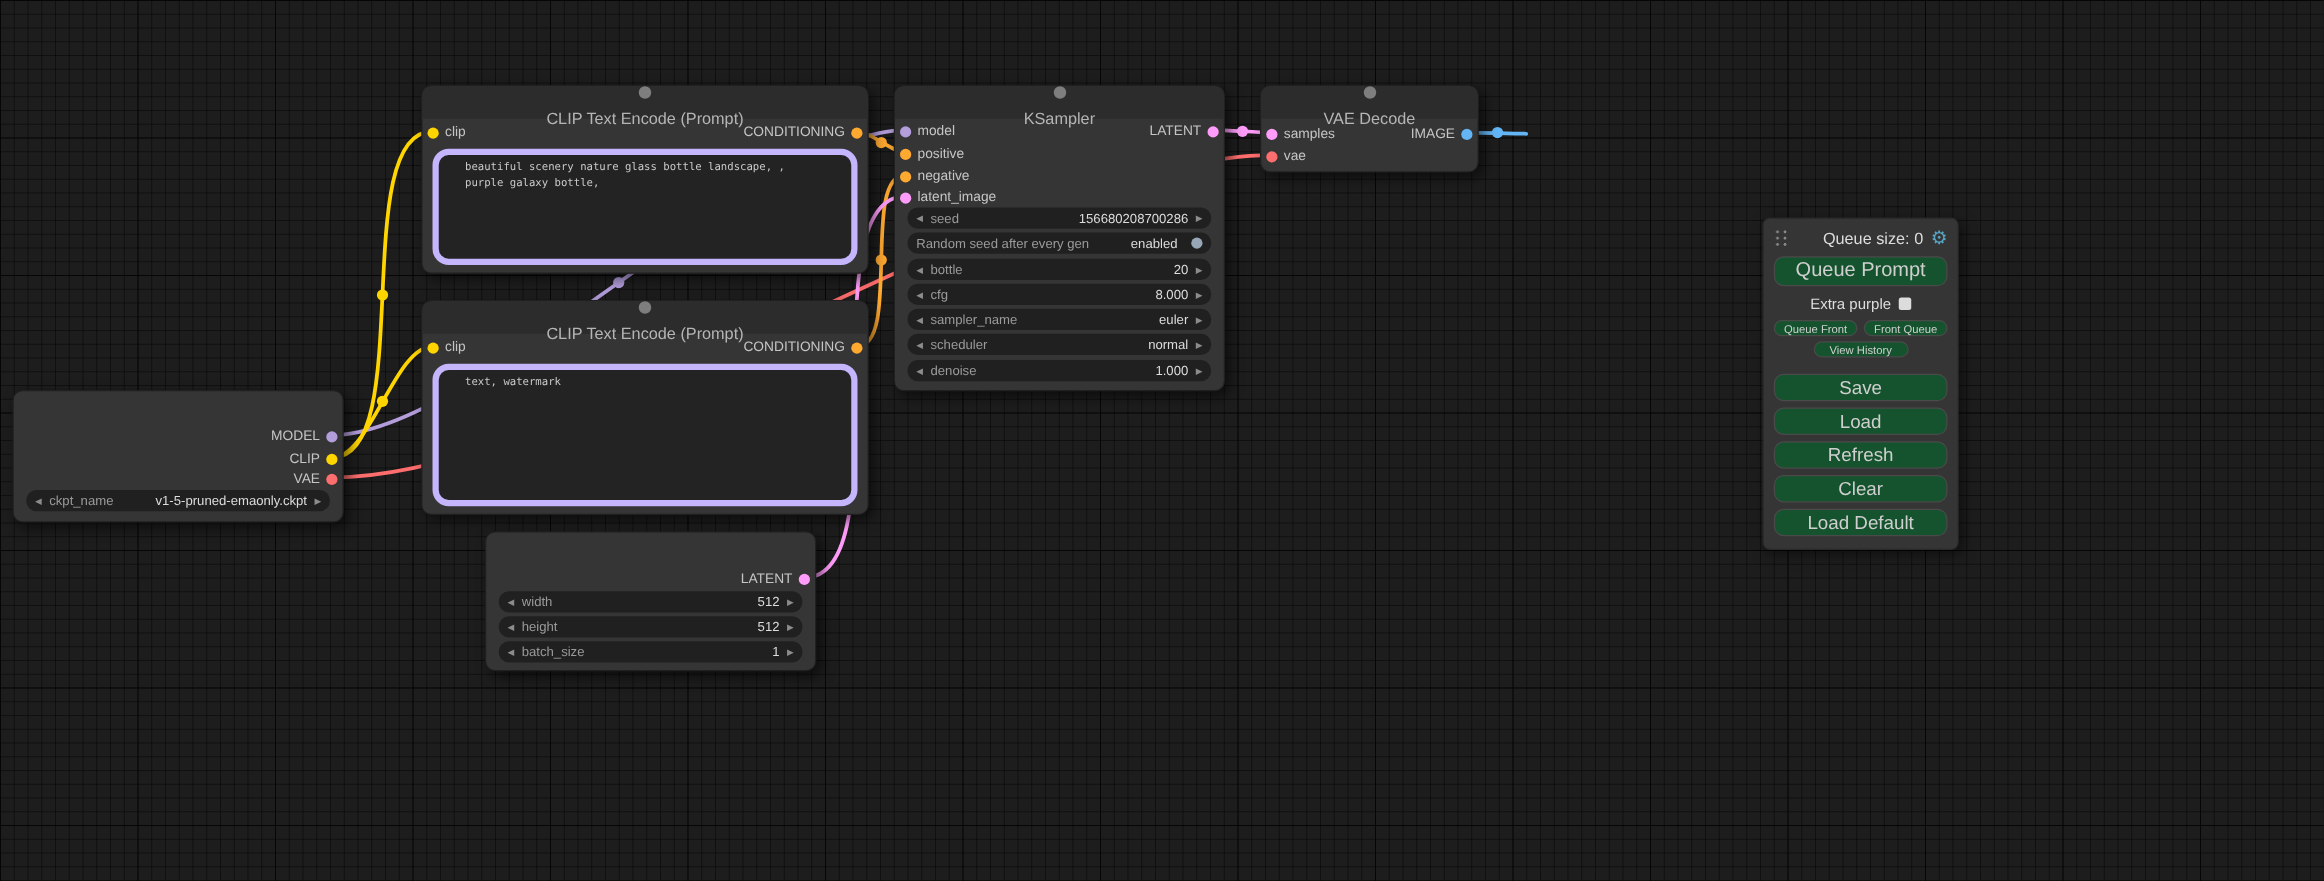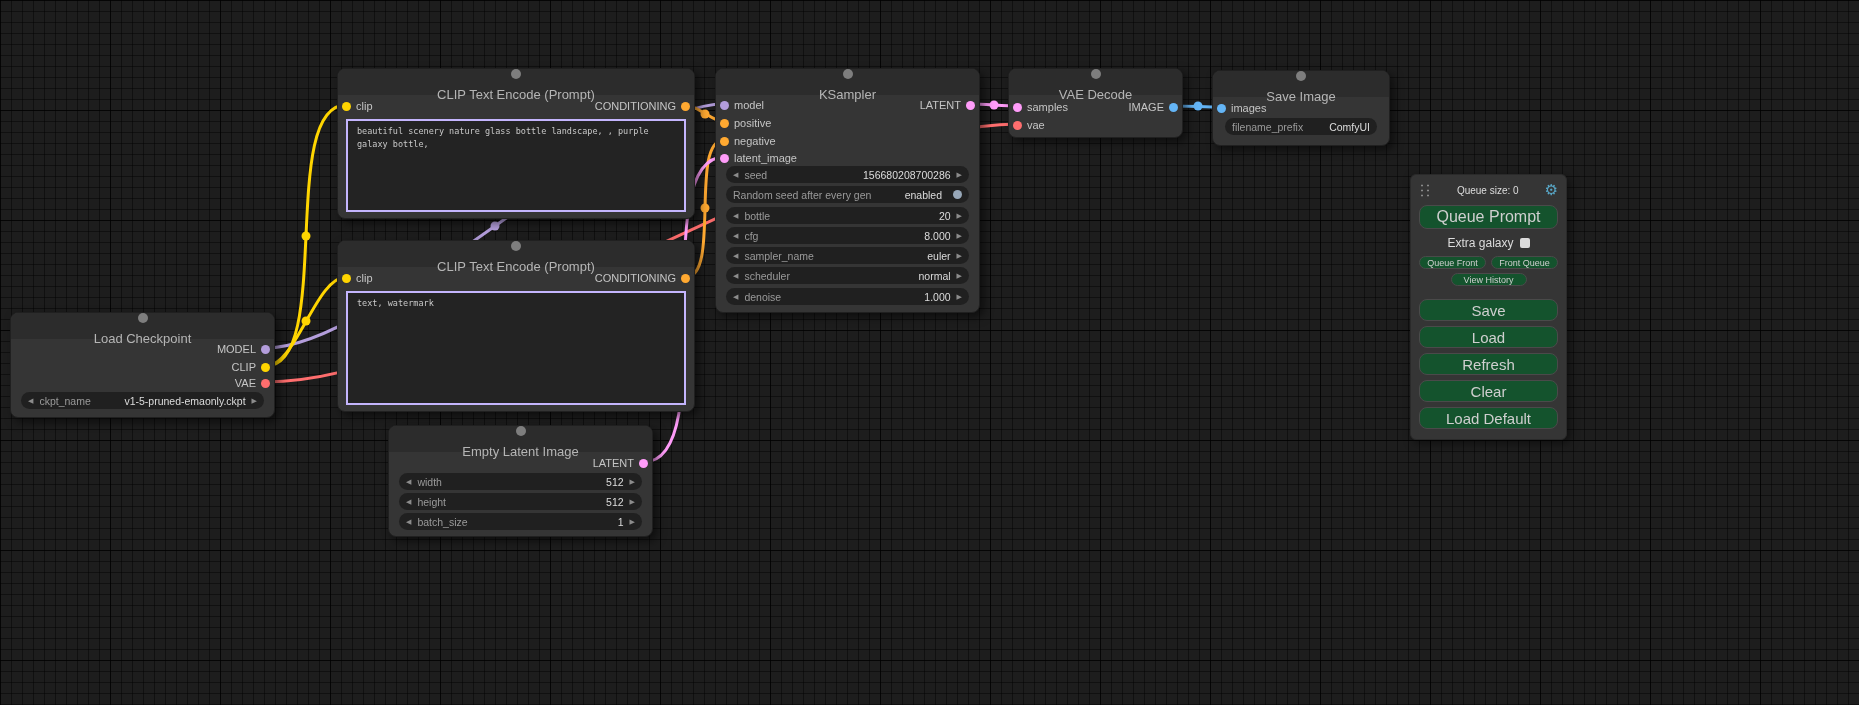--- a/index.html
+++ b/index.html
@@ -56,37 +56,37 @@
     background: #202020; border-radius: 9px;
     display: flex; align-items: center; gap: 6px; padding: 0 7px;
     font-size: 10.5px; color: #9a9a9a; white-space: nowrap;
   }
   .widget .wval { color: #dcdcdc; margin-left: auto; }
   .arrow { font-family: "DejaVu Sans", sans-serif; font-size: 7px; color: #8c8c8c; flex: none; }
   .toggle-ind { width: 9px; height: 9px; border-radius: 50%; background: #97a7b8; flex: none; margin-left: 5px; }
 
   .textbox {
     position: absolute; left: 8px; right: 8px;
-    background: #232323; border: 2px solid #c4b5fd; border-radius: 0;
+    background: #232323; border: 5px solid #c4b5fd; border-radius: 13px;
     color: #c9c9c9; font-family: "DejaVu Sans Mono", monospace;
-    font-size: 8.5px; line-height: 1.5; padding: 4px 9px;
+    font-size: 8.5px; line-height: 1.5; padding: 4px 21px;
     white-space: pre-wrap; word-break: break-word; overflow: hidden;
   }
 
   #menu {
     position: absolute; left: 1410px; top: 174px; width: 157px; z-index: 3;
     background: #353535; border: 1px solid #2a2a2a; border-radius: 6px;
     box-shadow: 3px 3px 10px rgba(0,0,0,0.5);
     padding: 4px 8px 10px; color: #ddd;
   }
   .mhead { display: flex; align-items: center; gap: 6px; padding: 2px 0 4px; }
   .drag { width: 12px; height: 15px; flex: none;
     background-image: radial-gradient(#8a8a8a 1px, transparent 1.4px);
     background-size: 6px 5px; cursor: grab; }
-  .qsize { flex: 1; text-align: center; font-size: 10px; }
+  .qsize { flex: 1; text-align: right; font-size: 13px; }
   .gear { color: #58a6c6; font-size: 15px; cursor: pointer; flex: none; }
   #menu button {
     font-family: inherit; display: block;
     background: #14532d; border: 1px solid #4a4a4a; color: #cfcfcf;
     border-radius: 8px; cursor: pointer;
   }
   .bigbtn { width: 100%; height: 22px; font-size: 15px; margin-top: 5px; }
   .qp { height: 24px !important; font-size: 16px !important; margin-top: 2px !important; }
   .gap { margin-top: 13px !important; }
   .extra { display: flex; align-items: center; justify-content: center; gap: 6px;
@@ -116,24 +116,20 @@
     <circle class="m-clip" cx="306" cy="321" r="4.5"></circle>
     <circle class="m-vae" cx="642" cy="253" r="4.5"></circle>
     <circle class="m-cond" cx="705" cy="114" r="4.5"></circle>
     <circle class="m-cond" cx="705" cy="208" r="4.5"></circle>
     <circle class="m-latent" cx="684" cy="310" r="4.5"></circle>
     <circle class="m-latent" cx="994" cy="105" r="4.5"></circle>
     <circle class="m-image" cx="1198" cy="106" r="4.5"></circle>
   </svg>
 
   <div class="node" style="left:10px; top:312px; width:265px; height:106px;">
-    <div class="ntitle">
-      <span class="tdot"></span>
-      <span>Load Checkpoint</span>
-    </div>
     <div class="port out" style="top:29px;">
       <span class="pdot pd-model"></span>
       <span>MODEL</span>
     </div>
     <div class="port out" style="top:47px;">
       <span class="pdot pd-clip"></span>
       <span>CLIP</span>
     </div>
     <div class="port out" style="top:63px;">
       <span class="pdot pd-vae"></span>
@@ -173,24 +169,20 @@
       <span>clip</span>
     </div>
     <div class="port out" style="top:30px;">
       <span class="pdot pd-cond"></span>
       <span>CONDITIONING</span>
     </div>
     <div class="textbox" style="top:50px; height:114px;">text, watermark</div>
   </div>
 
   <div class="node" style="left:388px; top:425px; width:265px; height:112px;">
-    <div class="ntitle">
-      <span class="tdot"></span>
-      <span>Empty Latent Image</span>
-    </div>
     <div class="port out" style="top:30px;">
       <span class="pdot pd-latent"></span>
       <span>LATENT</span>
     </div>
     <div class="widget" style="top:47px;">
       <span class="arrow">◀</span>
       <span>width</span>
       <span class="wval">512</span>
       <span class="arrow">▶</span>
     </div>
@@ -288,44 +280,30 @@
     <div class="port in" style="top:49px;">
       <span class="pdot pd-vae"></span>
       <span>vae</span>
     </div>
     <div class="port out" style="top:31px;">
       <span class="pdot pd-image"></span>
       <span>IMAGE</span>
     </div>
   </div>
 
-  <div class="node" style="left:1212px; top:70px; width:178px; height:76px;">
-    <div class="ntitle">
-      <span class="tdot"></span>
-      <span>Save Image</span>
-    </div>
-    <div class="port in" style="top:30px;">
-      <span class="pdot pd-image"></span>
-      <span>images</span>
-    </div>
-    <div class="widget" style="top:47px; left:12px; right:12px;">
-      <span>filename_prefix</span>
-      <span class="wval">ComfyUI</span>
-    </div>
-  </div>
 
   <div id="menu">
     <div class="mhead">
       <span class="drag"></span>
       <span class="qsize">Queue size: 0</span>
       <span class="gear">⚙</span>
     </div>
     <button class="bigbtn qp">Queue Prompt</button>
     <div class="extra">
-      <span>Extra galaxy</span>
+      <span>Extra purple</span>
       <span class="chk"></span>
     </div>
     <div class="smallrow">
       <button class="smallbtn">Queue Front</button>
       <button class="smallbtn">Front Queue</button>
     </div>
     <div class="smallrow">
       <button class="smallbtn vh">View History</button>
     </div>
     <button class="bigbtn gap">Save</button>

